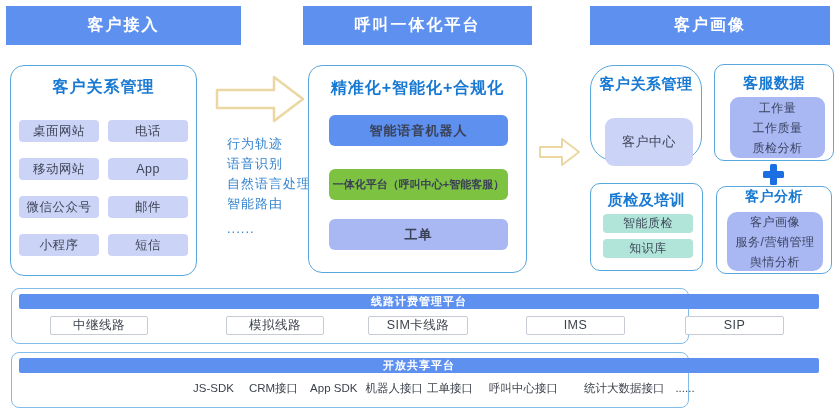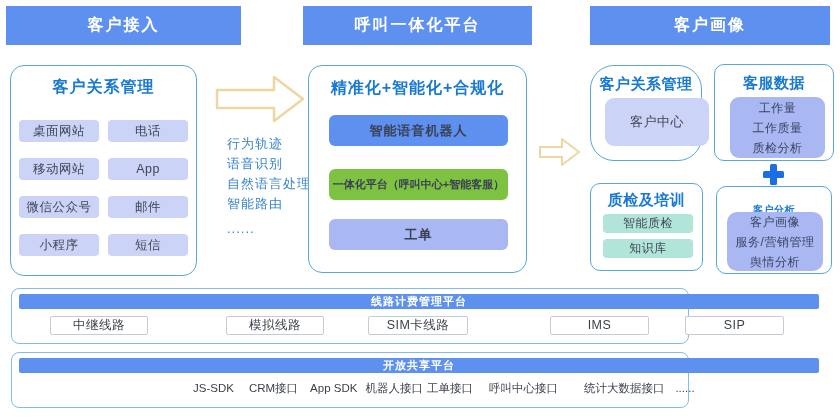--- a/index.html
+++ b/index.html
@@ -62,41 +62,41 @@
   }
   #plat-item-0{top:49px;background:#5D90EF;}
   #plat-item-1{top:103px;background:#7EC242;font-size:11px;letter-spacing:0;white-space:nowrap;}
   #plat-item-2{top:153px;background:#A9B7F3;}
 
   
   .rpanel{border-radius:10px;}
   .rpanel .panel-title{font-size:15px;margin-top:10px;letter-spacing:0.5px;}
   #crm-panel{left:590px;top:65px;width:112px;height:96px;border-radius:24px;}
   #crm-item{
-    position:absolute;left:14px;top:32px;width:104px;height:48px;background:#CBD3F7;border-radius:9px;
+    position:absolute;left:14px;top:52px;width:88px;height:48px;background:#CBD3F7;border-radius:9px;
     display:flex;align-items:center;justify-content:center;font-size:13px;color:#3F4557;letter-spacing:0.5px;
   }
   #sdata-panel{left:714px;top:64px;width:120px;height:97px;}
   .multi-box{
     position:absolute;background:#A9B7F3;border-radius:9px;
     display:flex;flex-direction:column;align-items:center;justify-content:center;
     font-size:12px;color:#3A4560;letter-spacing:0.5px;
   }
   .multi-box div{height:20px;line-height:20px;}
   #sdata-box{left:15px;top:32px;width:95px;height:61px;}
   #qc-panel{left:590px;top:183px;width:113px;height:88px;}
   #qc-panel .panel-title{margin-top:8px;}
   .teal-chip{
     position:absolute;left:12px;width:90px;height:19px;line-height:19px;background:#B2E5D9;border-radius:4px;
     text-align:center;font-size:12px;color:#3E4A5A;letter-spacing:0.5px;
   }
   #qc-chip-0{top:30px;}
   #qc-chip-1{top:55px;}
   #analysis-panel{left:716px;top:186px;width:116px;height:88px;}
-  #analysis-panel .panel-title{font-size:10px;margin-top:15px;}
+  #analysis-panel .panel-title{font-size:14px;margin-top:1px;}
   #analysis-box{left:10px;top:25px;width:96px;height:59px;background:#A9B7F3;border-radius:10px;}
   #analysis-box div{height:20px;line-height:20px;}
 
   
   #plus-icon{position:absolute;left:763px;top:164px;width:21px;height:21px;}
   #plus-icon:before,#plus-icon:after{content:"";position:absolute;background:#1B6FE3;border-radius:1.5px;}
   #plus-icon:before{left:0;top:7px;width:21px;height:7px;}
   #plus-icon:after{left:7px;top:0;width:7px;height:21px;}
 
   
@@ -111,21 +111,21 @@
     text-align:center;line-height:15px;color:#ffffff;font-size:11px;font-weight:bold;letter-spacing:1px;
   }
   .line-chip{
     position:absolute;top:27px;height:19px;box-sizing:border-box;background:#ffffff;
     border:1px solid #C6CBD4;border-radius:2px;text-align:center;line-height:17px;
     font-size:12.5px;color:#3A3F4A;letter-spacing:0.5px;
   }
   #line-chip-0{left:38px;width:98px;}
   #line-chip-1{left:214px;width:98px;}
   #line-chip-2{left:356px;width:100px;}
-  #line-chip-3{left:538px;width:99px;}
+  #line-chip-3{left:514px;width:99px;}
   #line-chip-4{left:673px;width:99px;}
   #open-items{
     position:absolute;left:181px;top:26px;display:flex;align-items:center;
     font-size:11.5px;color:#3A3F4A;height:18px;
   }
   #open-items span{display:block;white-space:nowrap;}
   #open-items span:nth-child(1){margin-right:15px;}
   #open-items span:nth-child(2){margin-right:12px;}
   #open-items span:nth-child(3){margin-right:8px;}
   #open-items span:nth-child(4){margin-right:4px;}

